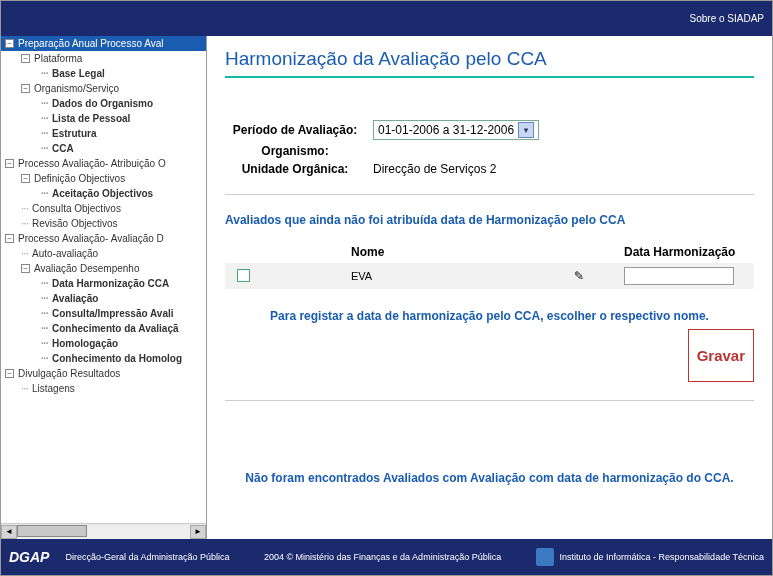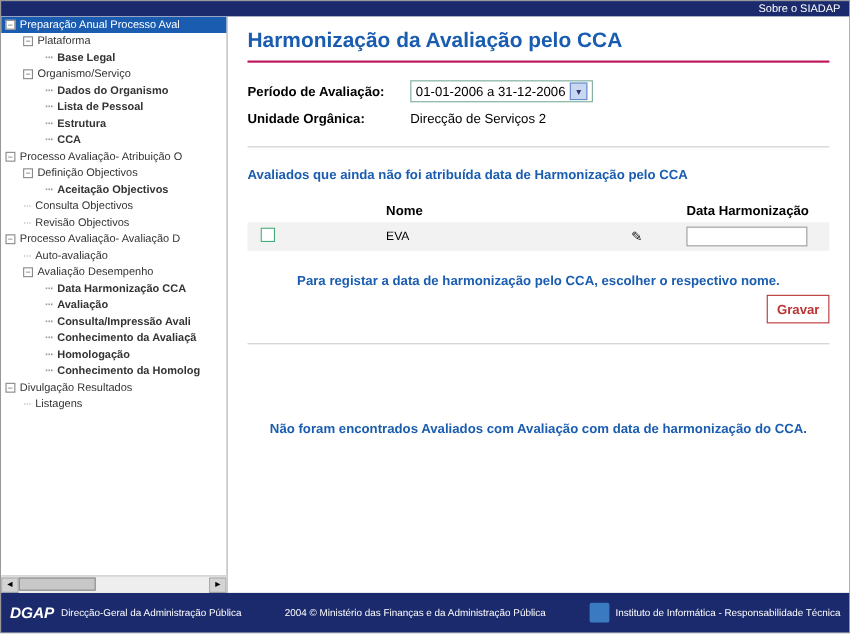--- a/index.html
+++ b/index.html
@@ -1,61 +1,61 @@
 <!DOCTYPE html>
 <html><head>
 <meta charset="utf-8">
 <style>
 * { margin: 0; padding: 0; box-sizing: border-box; }
 body { font-family: Verdana, Arial, sans-serif; font-size: 11px; background: #fff; }
 .app { width: 773px; height: 576px; display: flex; flex-direction: column; border: 1px solid #999; }
-.topbar { background: #1a2a6c; height: 14px; display: flex; justify-content: flex-end; align-items: center; padding-right: 8px; padding-left: 18px; }
+.topbar { background: #1a2a6c; height: 35px; display: flex; justify-content: flex-end; align-items: center; padding-right: 8px; padding-left: 18px; }
 .topbar a { color: #fff; font-size: 10px; text-decoration: none; }
 .body { flex: 1; display: flex; overflow: hidden; }
 .sidebar { width: 206px; background: #fff; border-right: 1px solid #999; overflow: hidden; display: flex; flex-direction: column; }
 .tree { flex: 1; overflow: hidden; font-size: 10px; color: #333; }
 .tree-item { white-space: nowrap; padding: 2px 0 2px 4px; cursor: pointer; display: flex; align-items: center; }
 .tree-item.sel { background: #1a5db0; color: #fff; }
 .tree-item .tog { display: inline-block; width: 9px; height: 9px; border: 1px solid #888; font-size: 8px; line-height: 8px; text-align: center; margin-right: 4px; color: #555; background: #fff; }
 .tree-item .sp { display: inline-block; margin-right: 4px; color: #999; }
 .tree-item.lvl1 { padding-left: 20px; }
 .tree-item.lvl2 { padding-left: 40px; font-weight: bold; }
 .tree-item.lvl1 .sp::before, .tree-item.lvl2 .sp::before { content: "···"; letter-spacing: -1px; }
 .hscroll { height: 16px; background: #e8e8e8; border-top: 1px solid #ccc; display: flex; align-items: center; }
 .hscroll .arrow { width: 16px; height: 14px; background: #d4d4d4; border: 1px solid #aaa; font-size: 8px; text-align: center; line-height: 12px; }
 .hscroll .track { flex: 1; height: 14px; background: #eee; position: relative; }
 .hscroll .thumb { position: absolute; left: 0; top: 0; width: 70px; height: 12px; background: #c8c8c8; border: 1px solid #888; }
 .main { flex: 1; padding: 12px 18px; overflow: auto; background: #fff; }
-h1.title { color: #1a5db0; font-size: 19px; font-weight: bold; border-bottom: 2px solid #be185d; padding-bottom: 6px; margin-bottom: 16px; }
+h1.title { color: #1a5db0; font-size: 19px; font-weight: normal; border-bottom: 2px solid #14b8a6; padding-bottom: 6px; margin-bottom: 42px; }
 .info { margin: 0 auto 18px; }
 .info-row { display: flex; align-items: center; margin-bottom: 4px; }
-.info-label { width: 140px; text-align: left; font-weight: bold; color: #000; font-size: 12px; margin-right: 8px; }
+.info-label { width: 140px; text-align: center; font-weight: bold; color: #000; font-size: 12px; margin-right: 8px; }
 .info-value { font-size: 12px; color: #000; }
 .select-box { border: 1px solid #7a9; padding: 1px 4px; background: #fff; display: inline-flex; align-items: center; }
 .select-box .dd { width: 16px; height: 16px; background: #c8d8f0; border: 1px solid #6688cc; margin-left: 4px; text-align: center; font-size: 9px; line-height: 14px; color: #336; }
 .divider { border-top: 1px solid #ccc; margin: 18px 0; }
 .section-title { color: #1a5db0; font-weight: bold; font-size: 12px; margin-bottom: 14px; }
 .table { width: 100%; }
 .thead { display: flex; font-weight: bold; font-size: 12px; padding: 4px 0; }
 .th-chk { width: 36px; }
 .th-name { flex: 1; padding-left: 90px; }
 .th-date { width: 130px; }
 .trow { display: flex; align-items: center; background: #f2f2f2; padding: 4px 0; }
 .td-chk { width: 36px; text-align: center; }
 .chkbox { width: 13px; height: 13px; border: 1px solid #4a7; display: inline-block; background: #fff; }
 .td-name { flex: 1; padding-left: 90px; display: flex; align-items: center; }
 .pencil { margin-left: auto; margin-right: 40px; font-size: 12px; }
 .td-date { width: 130px; }
 .date-input { width: 110px; height: 18px; border: 1px solid #999; background: #fff; }
 .instr { color: #1a5db0; font-weight: bold; font-size: 12px; text-align: center; margin: 20px 0 6px; }
 .btn-row { text-align: right; }
-.btn { display: inline-block; border: 1px solid #b33; background: #fff; color: #b33; font-weight: bold; font-size: 12px; padding: 5px 8px; cursor: pointer; }
+.btn { display: inline-block; border: 1px solid #b33; background: #fff; color: #b33; font-weight: bold; font-size: 15px; padding: 17px 8px; cursor: pointer; }
 .notice { color: #1a5db0; font-weight: bold; font-size: 12px; text-align: center; margin-top: 68px; line-height: 1.5; }
 .footer { background: #1a2a6c; height: 36px; display: flex; align-items: center; color: #fff; font-size: 9px; padding: 0 8px; }
-.footer .logo { font-weight: bold; font-size: 14px; font-style: italic; margin-right: 6px; }
+.footer .logo { font-weight: bold; font-size: 14px; font-style: italic; margin-right: 16px; }
 .footer .mid { flex: 1; text-align: center; }
 .footer .right { display: flex; align-items: center; }
 .footer .ricon { width: 18px; height: 18px; background: #3a7ac0; margin-right: 6px; border-radius: 2px; }
 </style>
 </head>
 <body>
 
 <div class="app">
 
   <div class="topbar">
@@ -179,20 +179,21 @@
         <div class="info-row">
           <div class="info-label">Período de Avaliação:</div>
           <div class="info-value">
             <span class="select-box">
               <span>01-01-2006 a 31-12-2006</span>
               <span class="dd">▾</span>
             </span>
           </div>
         </div>
         <div class="info-row">
+          <div class="info-label">Organismo:</div>
         </div>
         <div class="info-row">
           <div class="info-label">Unidade Orgânica:</div>
           <div class="info-value">Direcção de Serviços 2</div>
         </div>
       </div>
 
       <div class="divider"></div>
 
       <div class="section-title">Avaliados que ainda não foi atribuída data de Harmonização pelo CCA</div>

